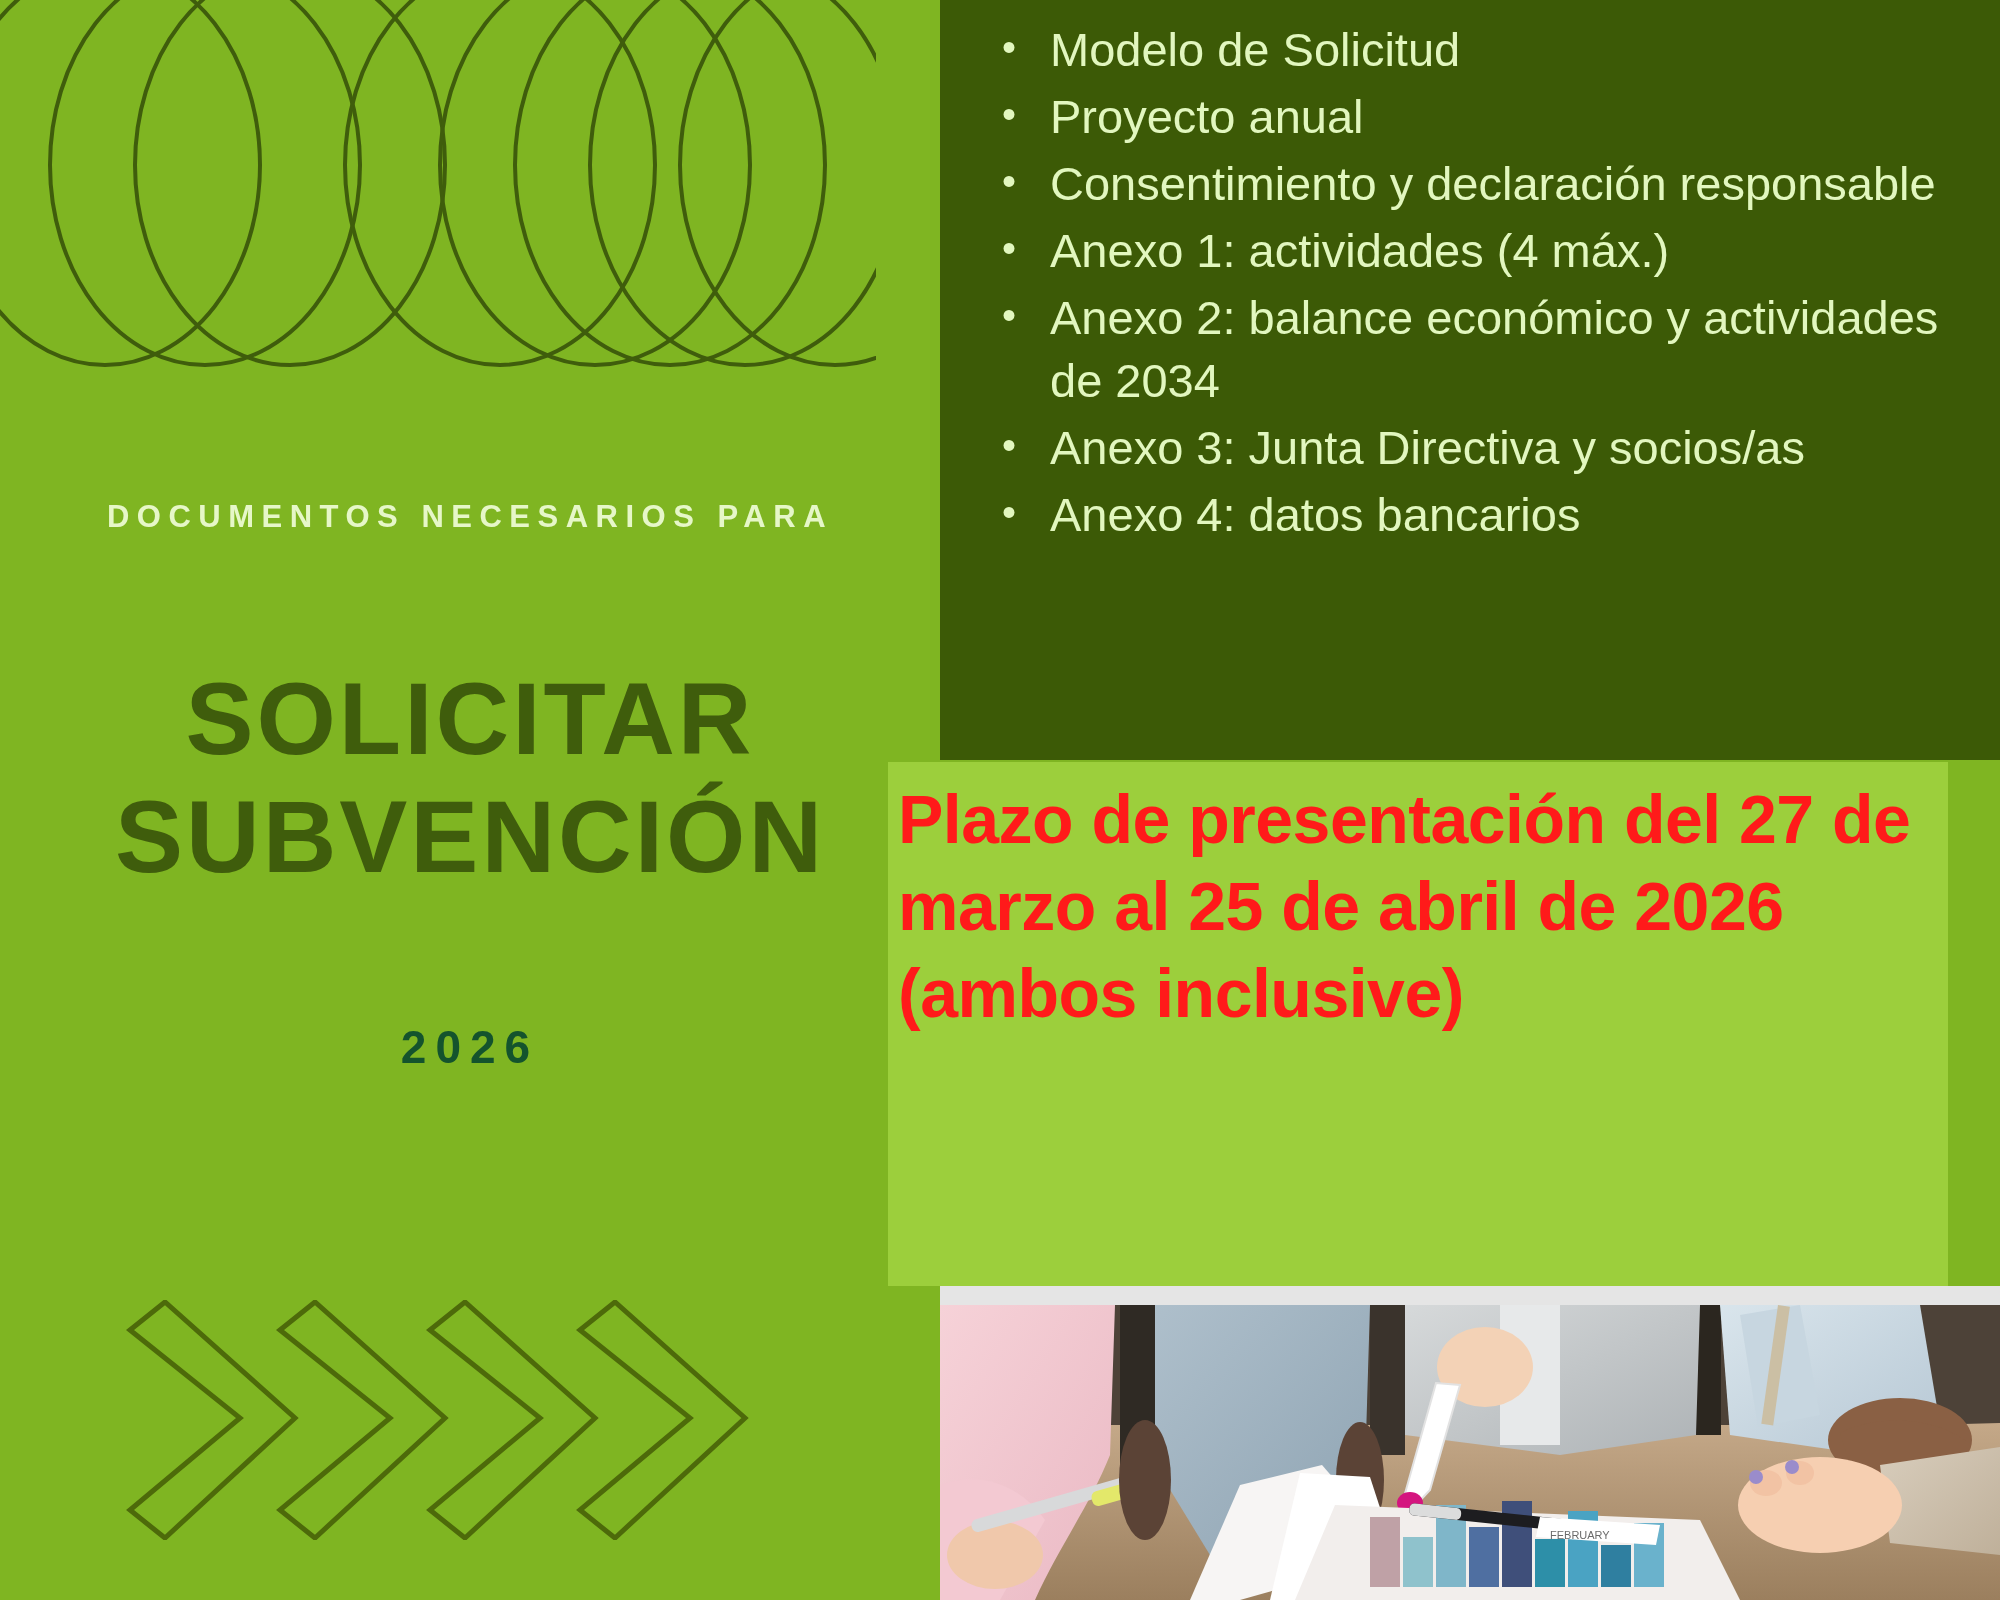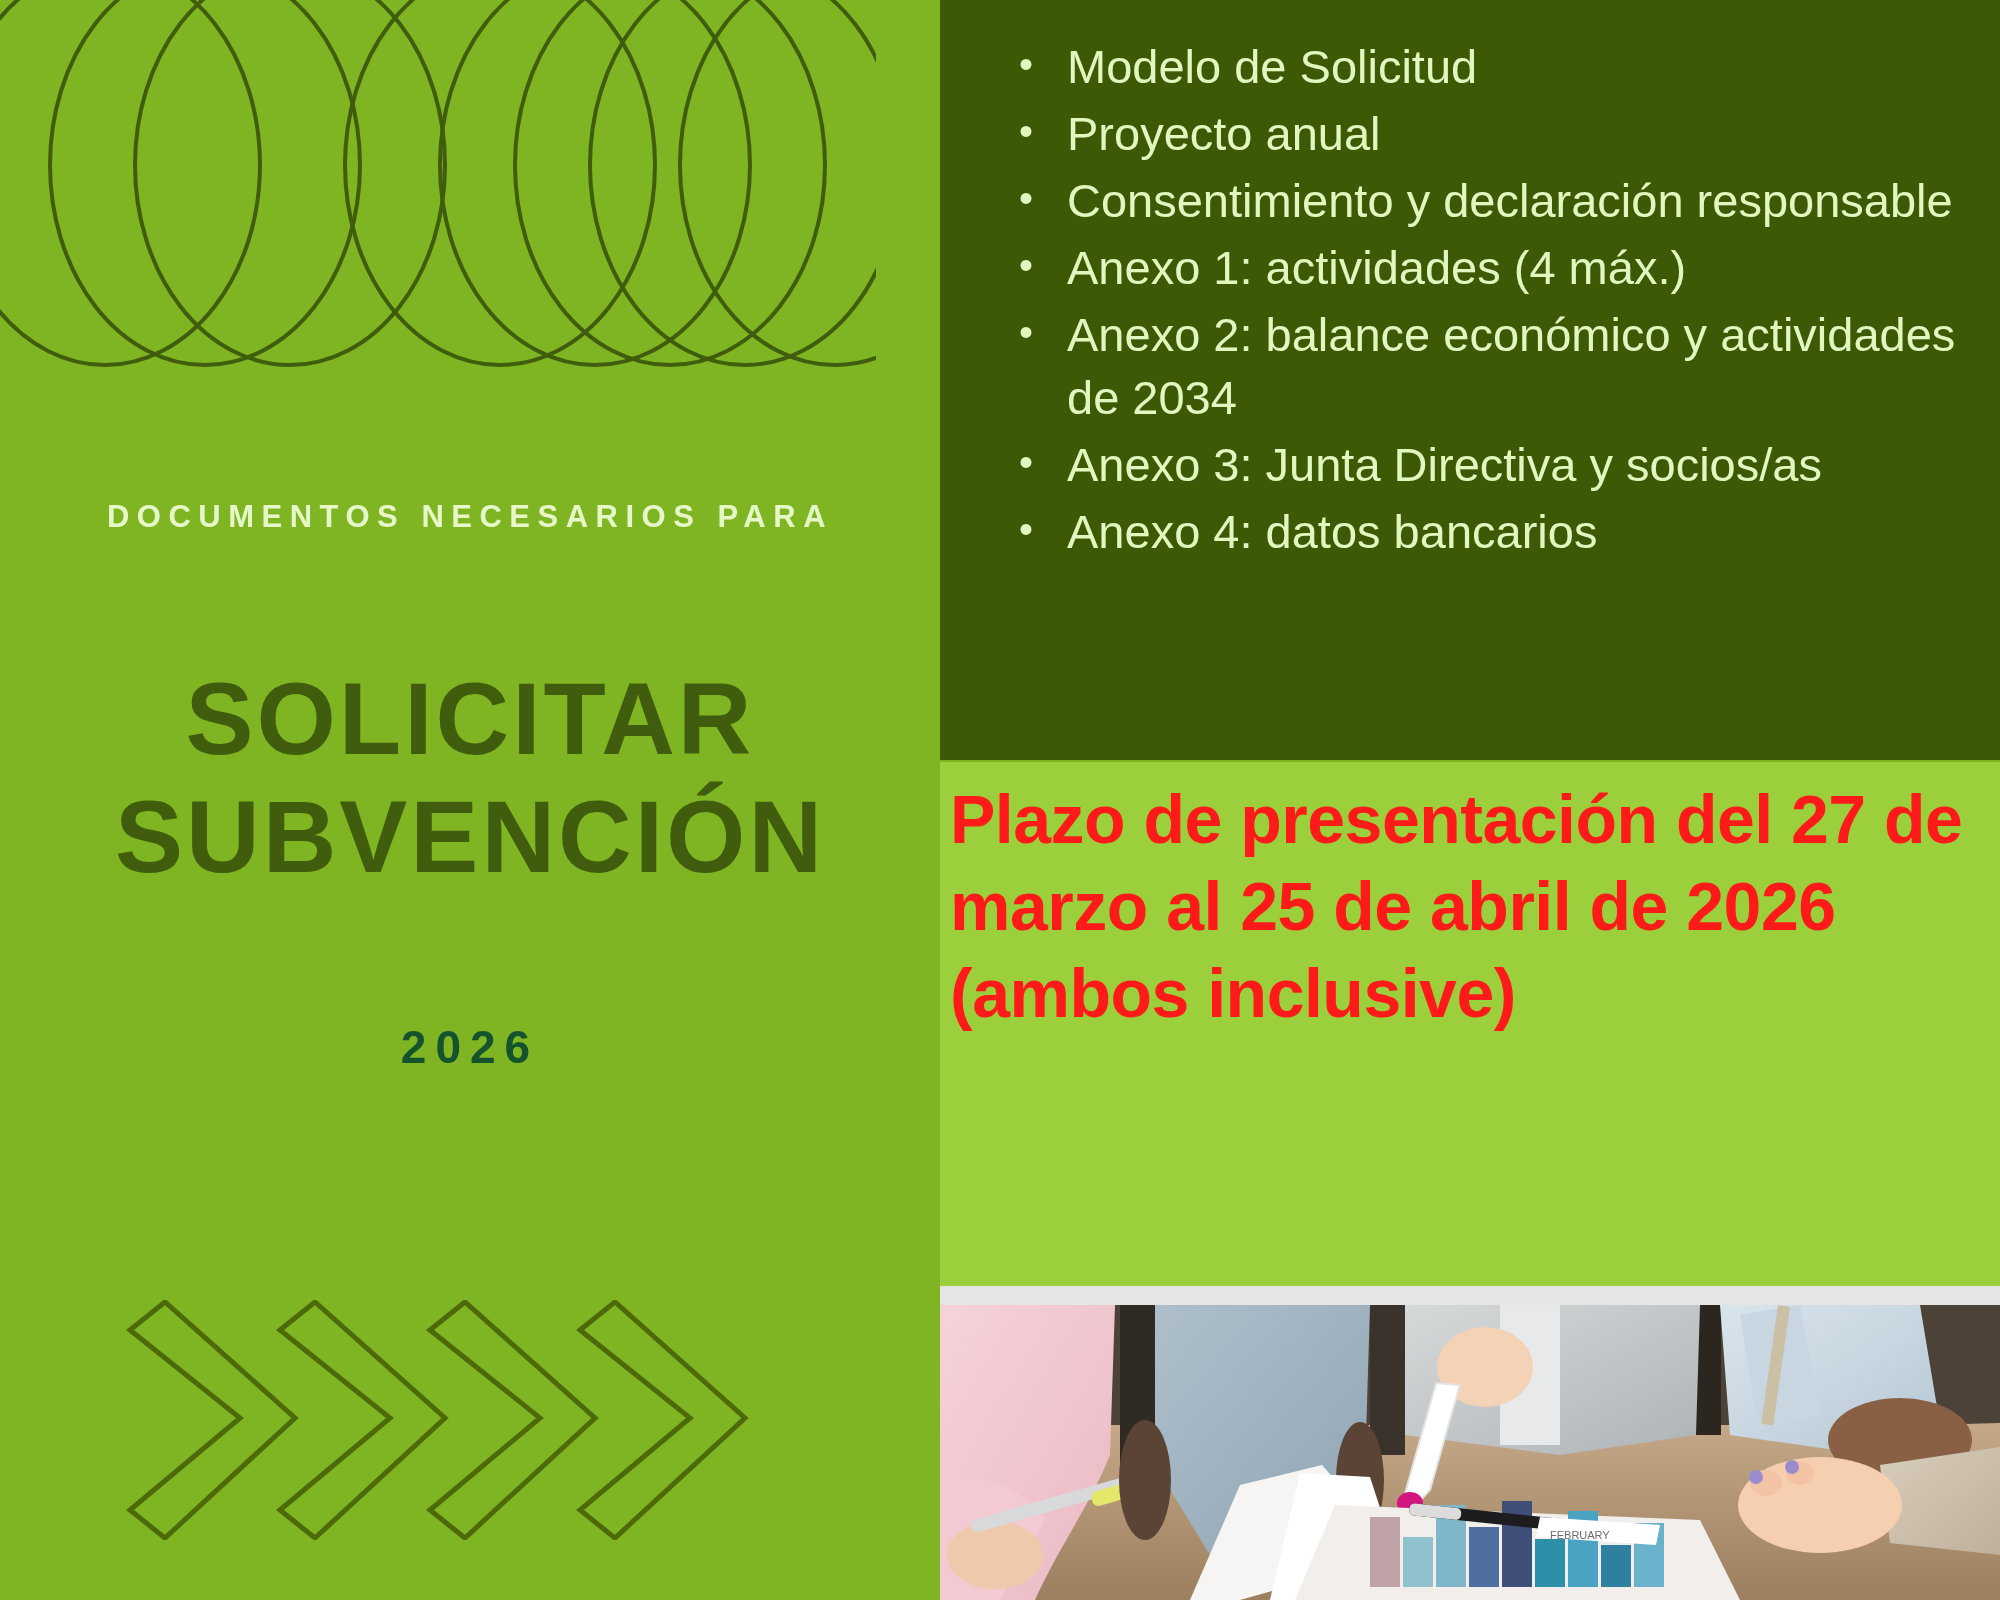--- a/index.html
+++ b/index.html
@@ -85,21 +85,21 @@
   .list-panel {
     position: absolute;
     left: 940px;
     top: 0;
     width: 1060px;
     height: 760px;
     background: #3c5a06;
     overflow: hidden;
   }
   .doc-list {
-    margin: 17px;
+    margin: 0;
     padding: 18px 14px 0 62px;
     list-style: none;
   }
   .doc-list li {
     position: relative;
     color: #e2f7bf;
     font-size: 47px;
     line-height: 63px;
     padding-left: 48px;
     margin: 0 0 4px 0;
@@ -111,21 +111,21 @@
     left: 0;
     top: -2px;
     font-size: 40px;
     line-height: 63px;
     color: #e2f7bf;
   }
 
   
   .deadline-box {
     position: absolute;
-    left: 940px;
+    left: 888px;
     top: 762px;
     width: 1060px;
     height: 524px;
     background: #9ccf3c;
     overflow: hidden;
   }
   .deadline-text {
     margin: 0;
     padding: 14px 10px 0 10px;
     color: #ff1a1a;

